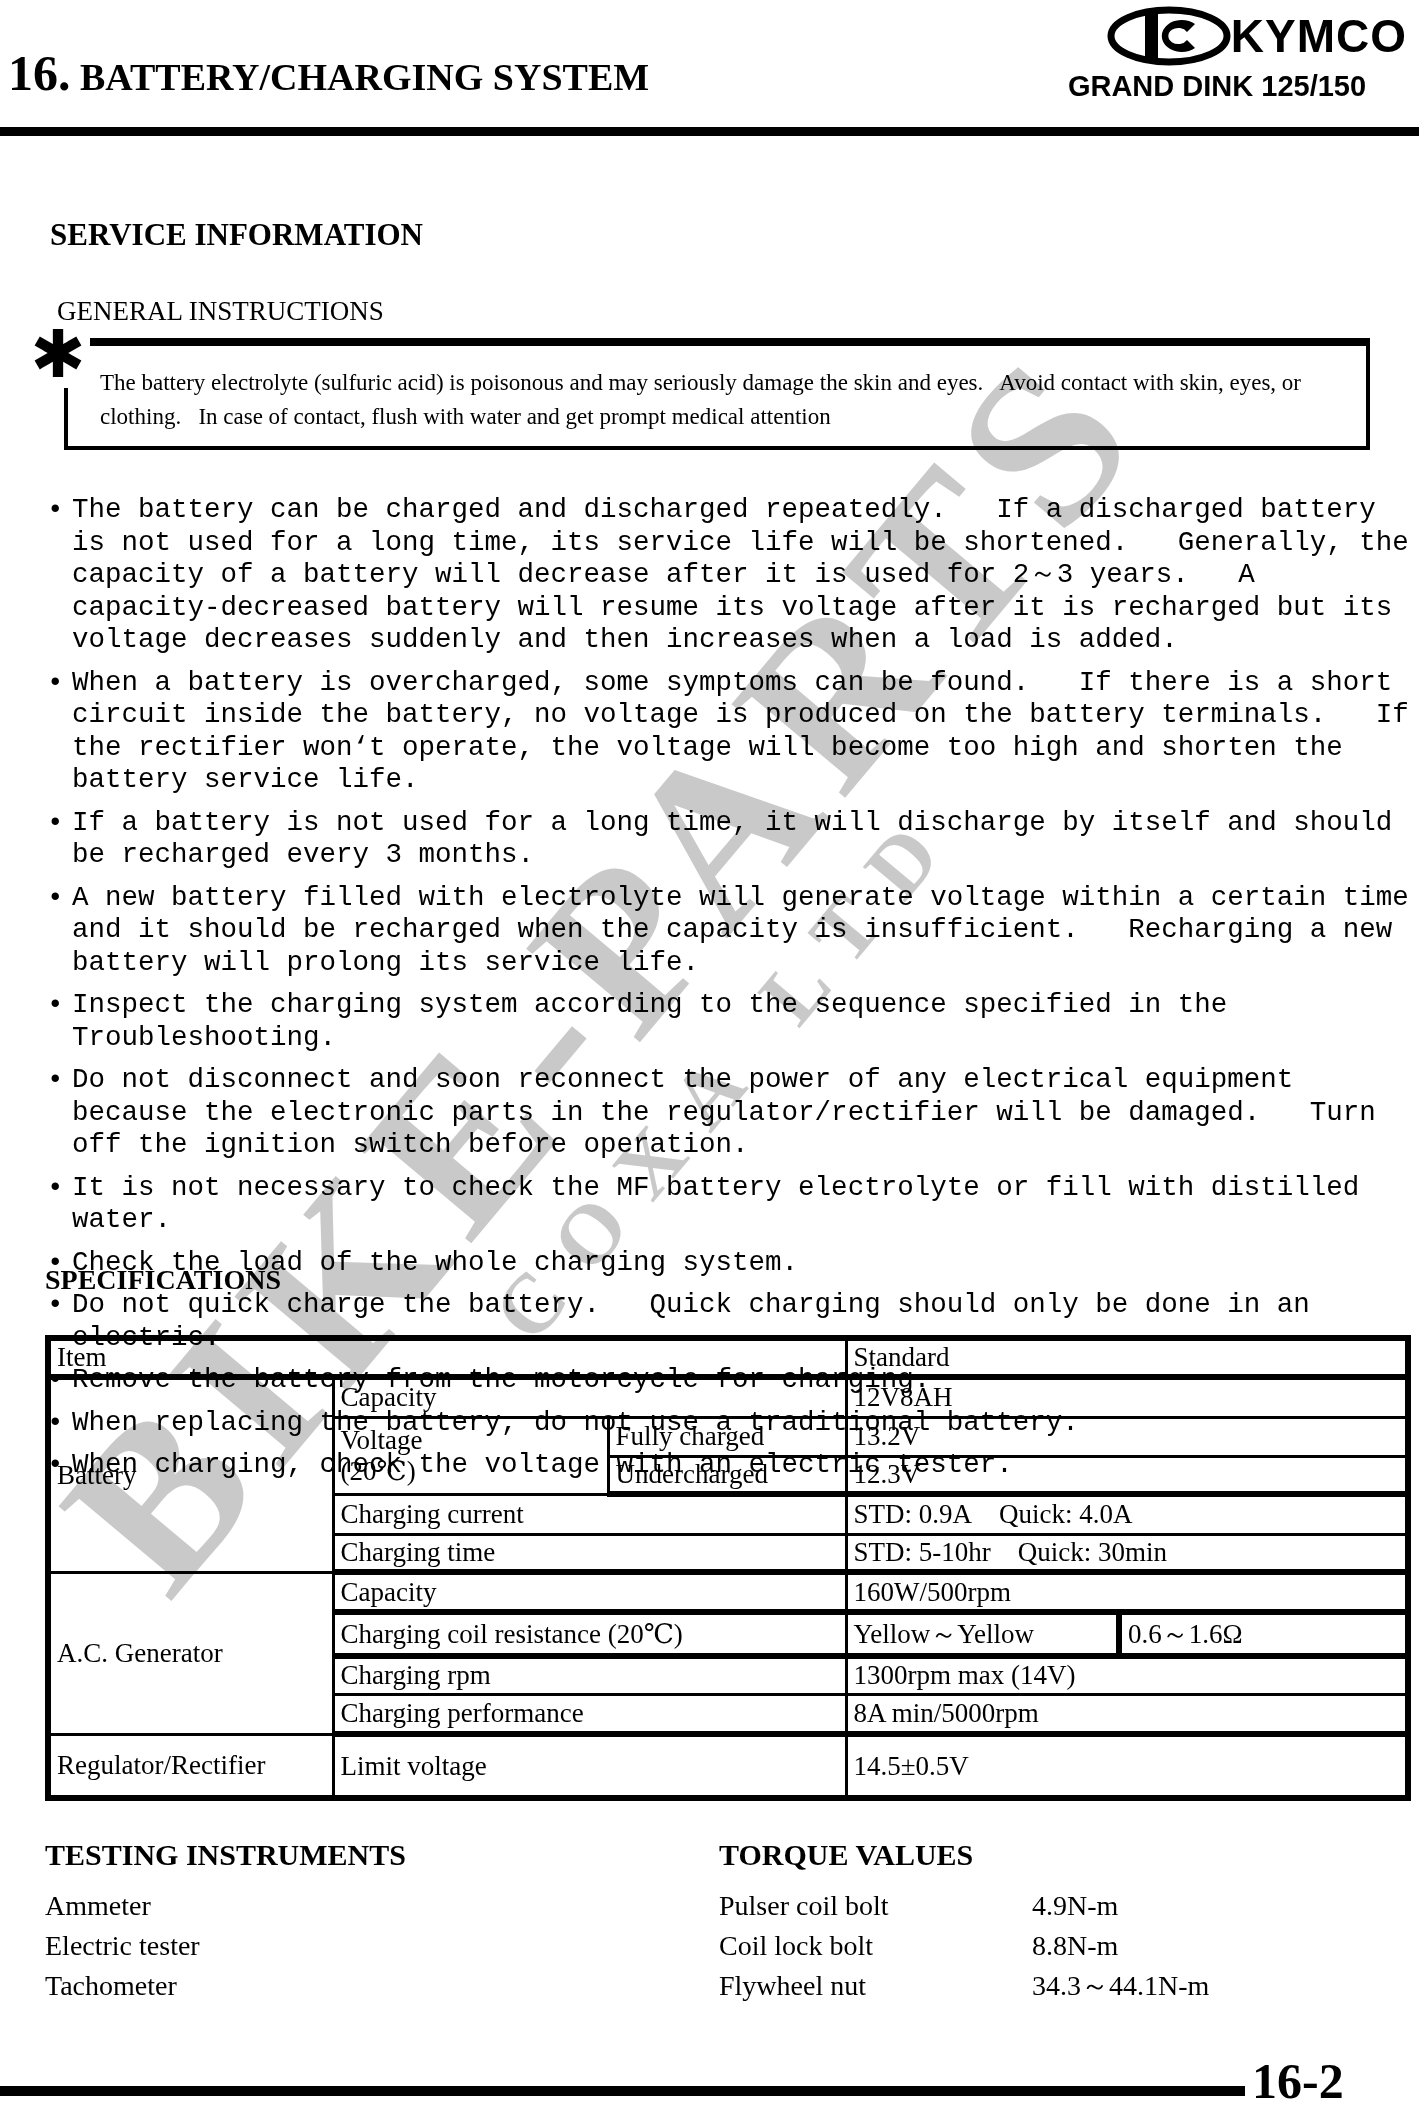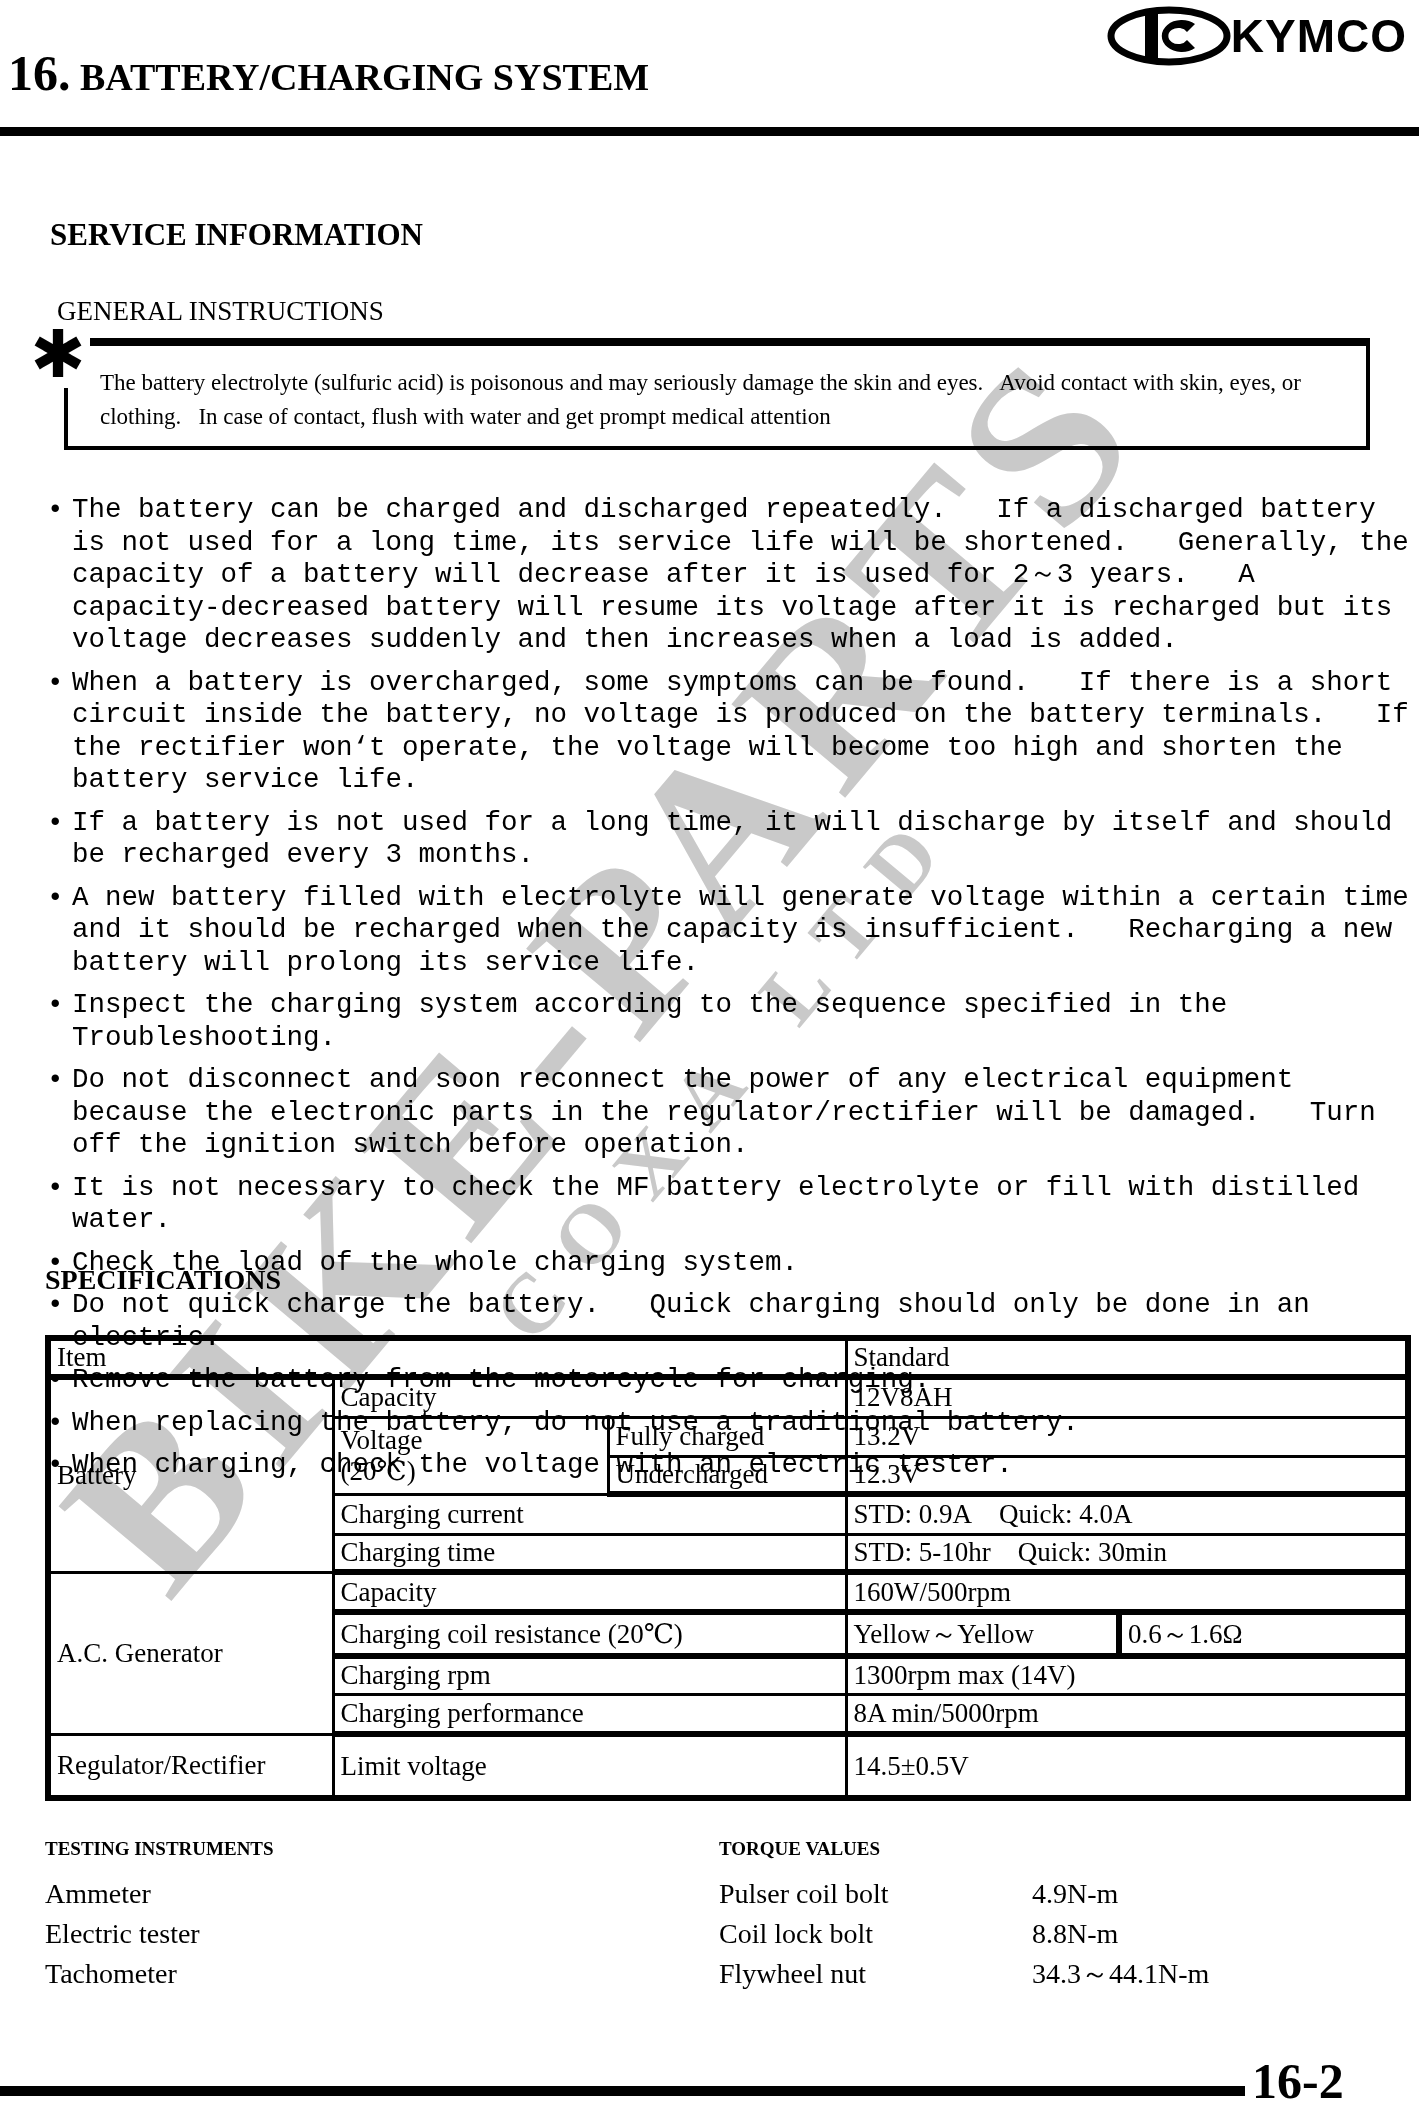--- a/index.html
+++ b/index.html
@@ -60,21 +60,21 @@
     border:3px solid #000; vertical-align:middle;
     font-size:27px; padding:1px 6px; overflow:hidden;
   }
   .spec-table td.bb-thick { border-bottom-width:6px; }
   .spec-table td.bl-thick { border-left-width:6px; }
   .voltage-cell div { line-height:31px; }
   
   .bottom-cols { position:absolute; left:45px; top:1838px; width:1360px; }
   .ti { position:absolute; left:0; top:0; }
   .tv { position:absolute; left:674px; top:0; }
-  .bottom-cols h4 { margin:0 0 14px 0; font-size:19px; font-weight:bold; }
+  .bottom-cols h4 { margin:0 0 14px 0; font-size:30px; font-weight:bold; }
   .ti-item, .tv-row { font-size:28px; line-height:40px; }
   .tv-label { display:inline-block; width:313px; }
   .tv-value { display:inline-block; }
   
   .footer-rule { position:absolute; left:0; top:2086px; width:1245px; height:10px; background:#000; }
   .page-num { position:absolute; left:1252px; top:2052px; font-size:50px; font-weight:bold; }
 </style>
 </head>
 <body>
 
@@ -91,20 +91,21 @@
 
     <div class="brand">
       <div class="logo-row">
         <svg width="124" height="60" viewBox="0 0 124 60">
           <ellipse cx="62" cy="30" rx="58" ry="26" fill="none" stroke="#000" stroke-width="7"></ellipse>
           <rect x="38" y="8" width="13" height="44" fill="#000"></rect>
           <path d="M 88 18 A 20 16 0 1 0 88 42 L 80 34 A 10 8 0 1 1 80 26 Z" fill="#000"></path>
         </svg>
         <span class="kymco-word">KYMCO</span>
       </div>
+      <div class="model">GRAND DINK 125/150</div>
     </div>
 
     <div class="header-rule"></div>
 
     <h2 class="h-service">SERVICE INFORMATION</h2>
     <h3 class="h-general">GENERAL INSTRUCTIONS</h3>
 
     <div class="warnwrap">
       <span class="asterisk">✱</span>
       <div class="warnbox">The battery electrolyte (sulfuric acid) is poisonous and may seriously damage the skin and eyes.   Avoid contact with skin, eyes, or clothing.   In case of contact, flush with water and get prompt medical attention</div>

